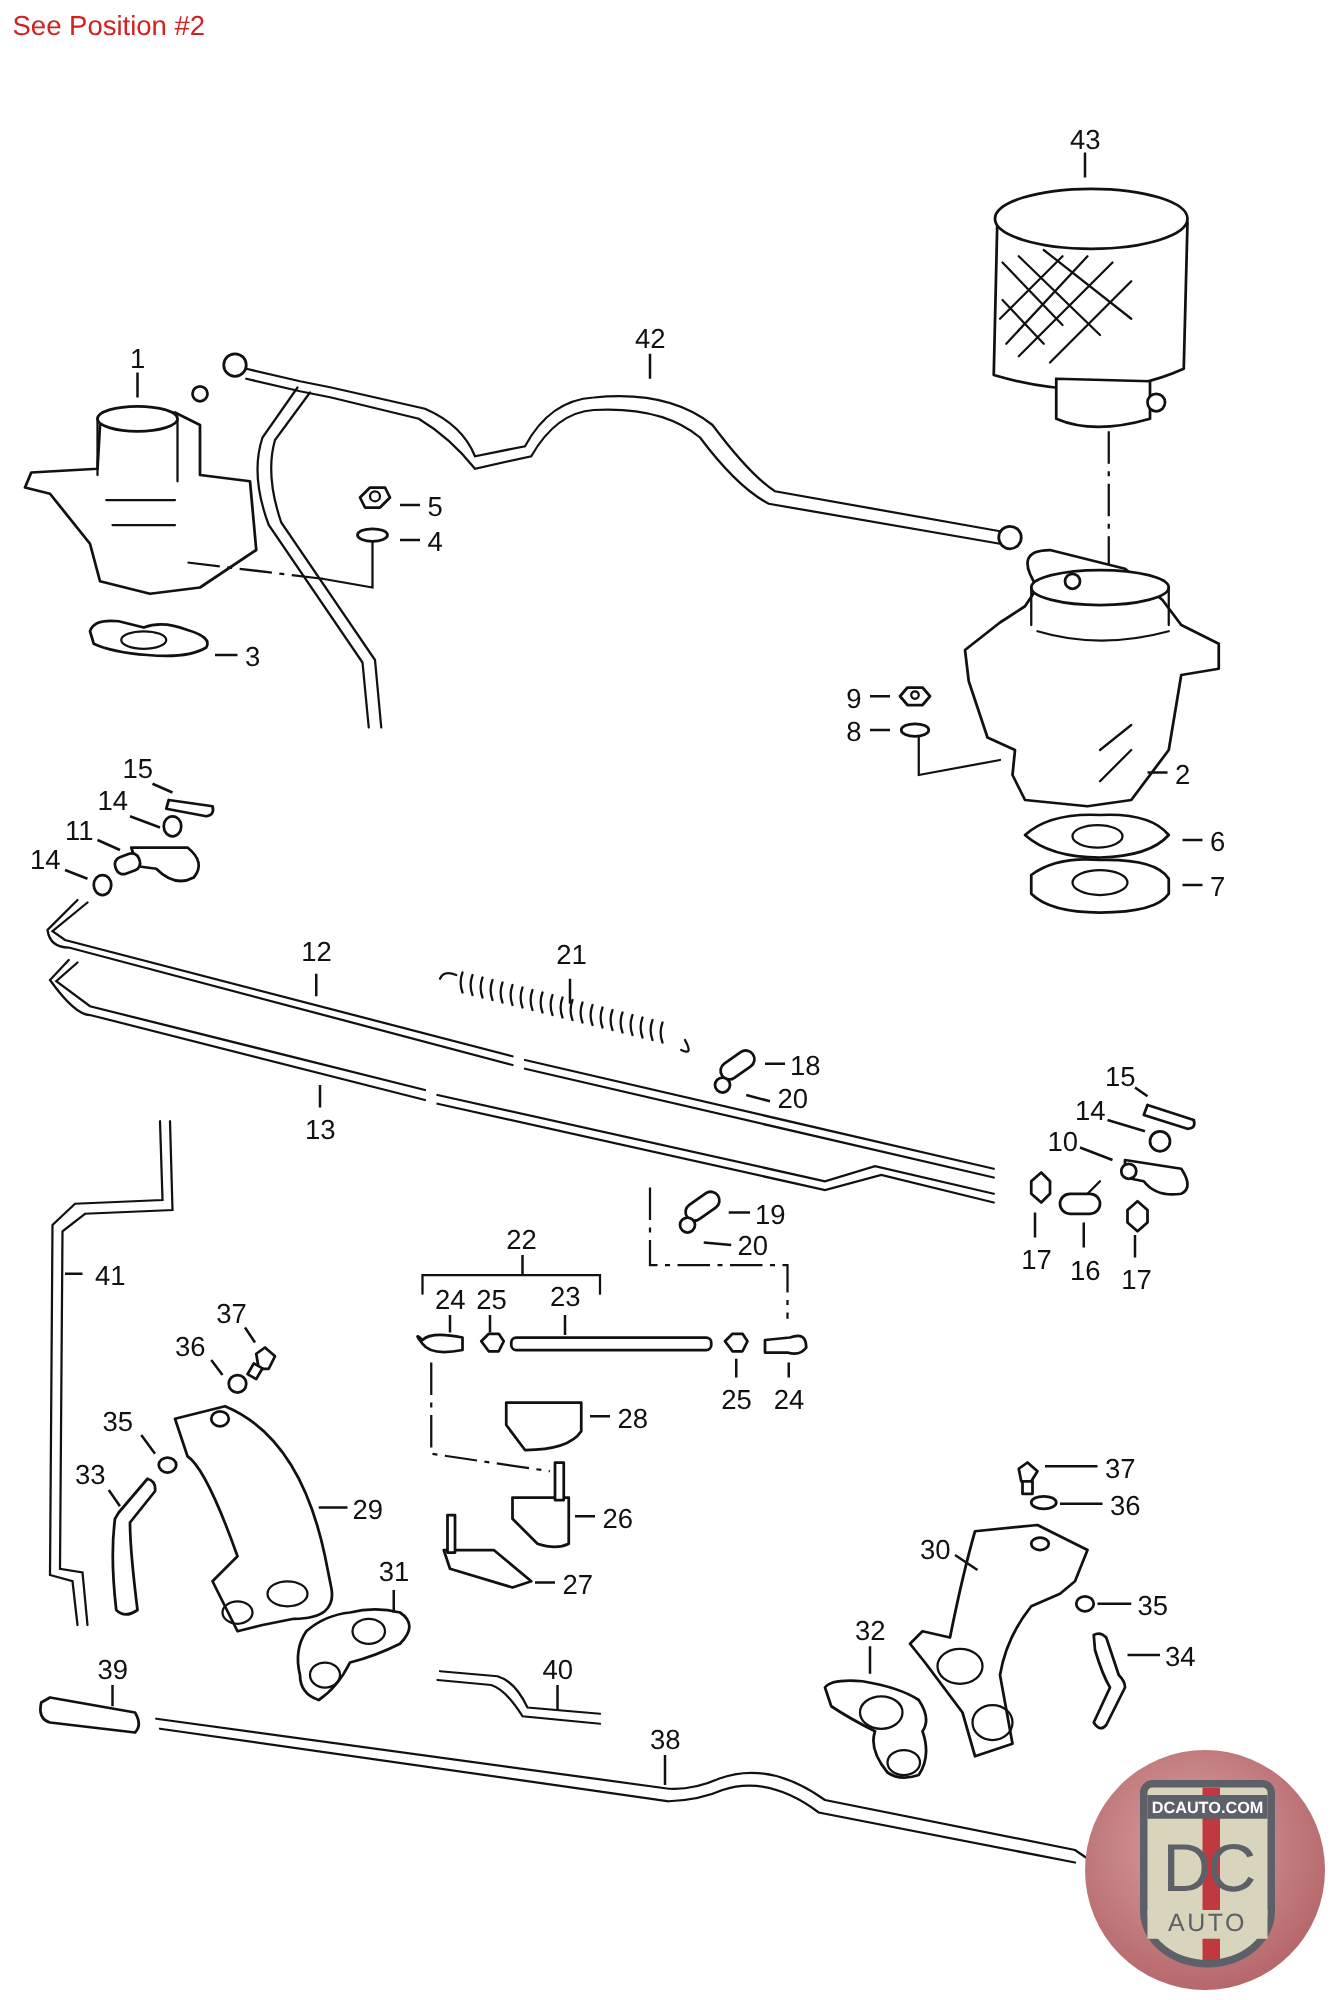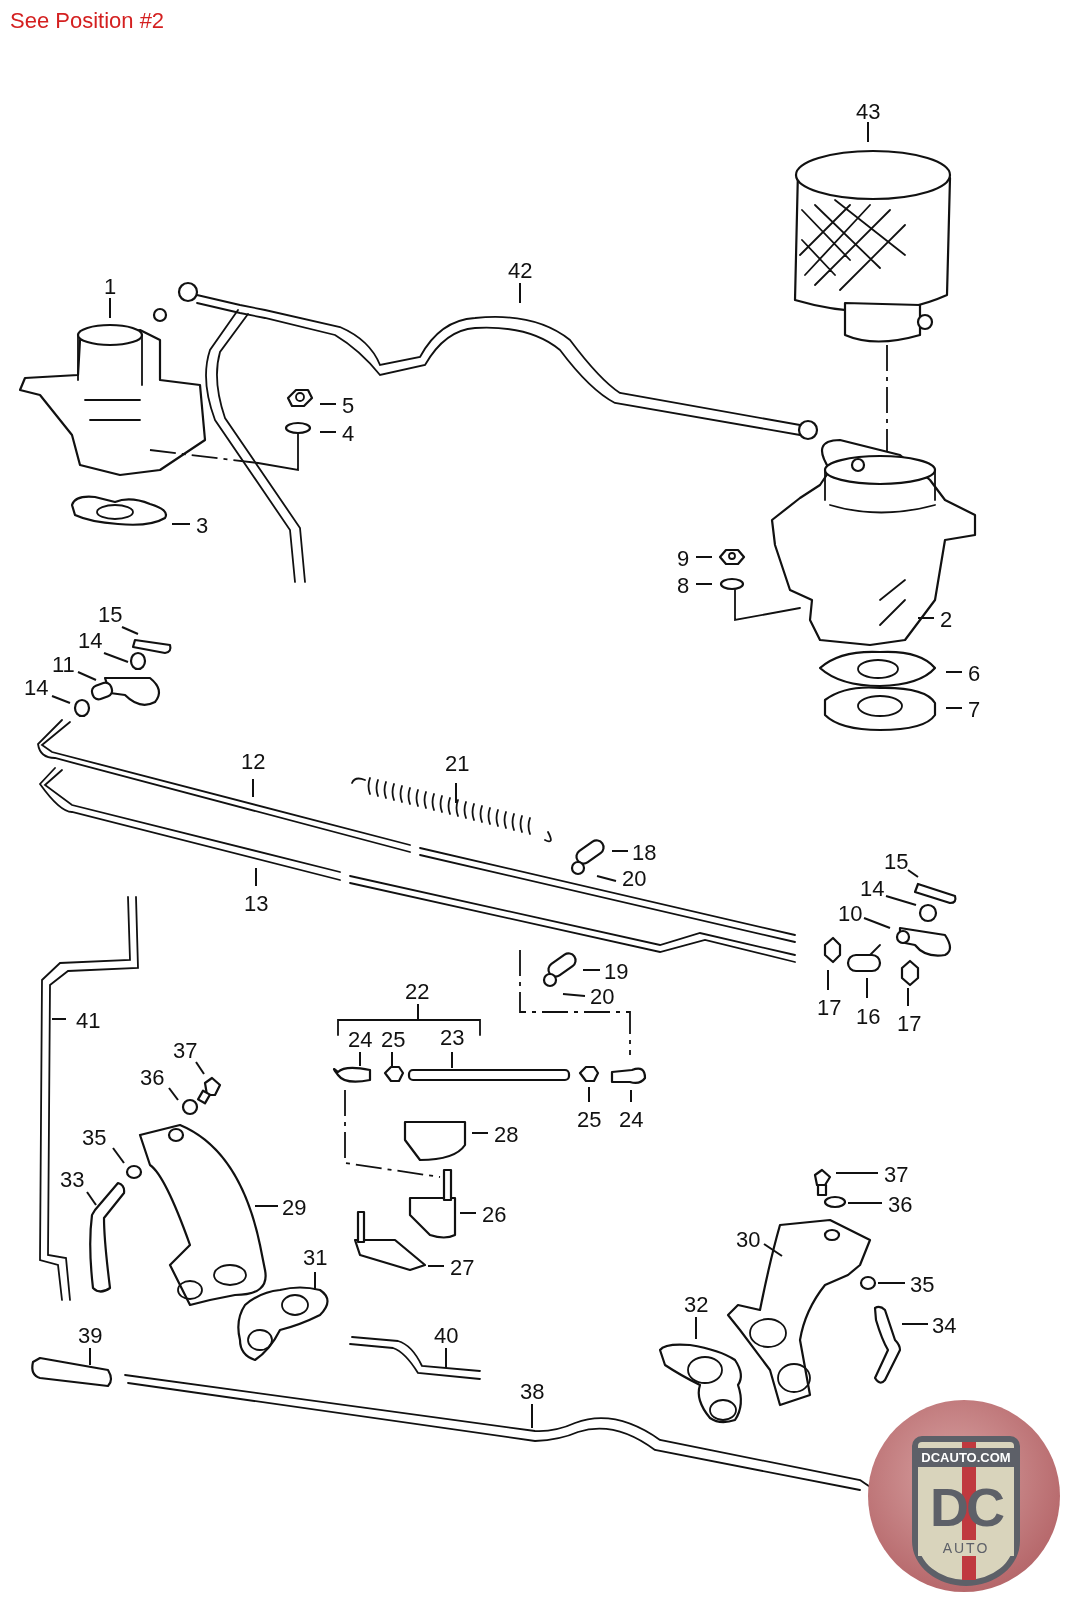--- a/index.html
+++ b/index.html
@@ -5,25 +5,25 @@
   html, body { margin: 0; padding: 0; background: #ffffff; }
   body { width: 1067px; height: 1600px; position: relative; overflow: hidden; font-family: "Liberation Sans", sans-serif; }
   .header-note { position: absolute; left: 10px; top: 8px; font-size: 22px; color: #d42020; font-family: "Liberation Sans", sans-serif; }
   svg#diagram { position: absolute; left: 0; top: 0; }
   .part { fill: #fff; stroke: #111; stroke-width: 2.2; stroke-linejoin: round; stroke-linecap: round; }
   .thin { fill: none; stroke: #111; stroke-width: 1.8; stroke-linecap: round; }
   .dash { fill: none; stroke: #111; stroke-width: 1.8; stroke-dasharray: 26 6 4 6; }
   .lead { stroke: #111; stroke-width: 2; }
   .callout-text { font-family: "Liberation Sans", sans-serif; font-size: 22px; fill: #111; }
   .logo { position: absolute; left: 868px; top: 1400px; width: 192px; height: 192px; border-radius: 50%; background: radial-gradient(circle at 45% 40%, #d8a2a2, #b86b6e 70%, #a8585c); overflow: hidden; }
-  .logo-shield { position: absolute; left: 44px; top: 36px; width: 108px; height: 150px; background: #d9d4bc; border: 6px solid #5d6068; border-radius: 10px 10px 50% 50% / 10px 10px 30% 30%; box-sizing: border-box; }
+  .logo-shield { position: absolute; left: 44px; top: 24px; width: 108px; height: 150px; background: #d9d4bc; border: 6px solid #5d6068; border-radius: 10px 10px 50% 50% / 10px 10px 30% 30%; box-sizing: border-box; }
   .logo-stripe { position: absolute; left: 44px; top: 0; width: 14px; height: 100%; background: #c0393f; }
   .logo-top { position: absolute; left: 0; top: 6px; width: 100%; text-align: center; font-size: 13px; font-weight: bold; color: #fff; background: #5d6068; padding: 2px 0; font-family: "Liberation Sans", sans-serif; }
-  .logo-dc { position: absolute; left: 0; top: 34px; width: 100%; text-align: center; font-size: 54px; font-weight: bold; color: #5d6068; letter-spacing: -3px; font-family: "Liberation Sans", sans-serif; }
-  .logo-auto { position: absolute; left: 0; top: 98px; width: 100%; text-align: center; font-size: 14px; color: #5d6068; letter-spacing: 2px; font-family: "Liberation Sans", sans-serif; background: #d9d4bc; }
+  .logo-dc { position: absolute; left: 0; top: 34px; width: 100%; text-align: center; font-size: 54px; font-weight: normal; color: #5d6068; letter-spacing: -3px; font-family: "Liberation Sans", sans-serif; }
+  .logo-auto { position: absolute; left: 0; top: 98px; width: 100%; text-align: center; font-size: 20px; color: #5d6068; letter-spacing: 2px; font-family: "Liberation Sans", sans-serif; background: #d9d4bc; }
 </style>
 </head>
 <body>
 
 <div class="header-note">See Position #2</div>
 
 <svg id="diagram" width="1067" height="1600" viewBox="0 0 1067 1600">
 
   <g>
     <path class="part" d="M798,170 Q880,145 950,178 L947,295 Q880,325 795,300 Z"></path>

